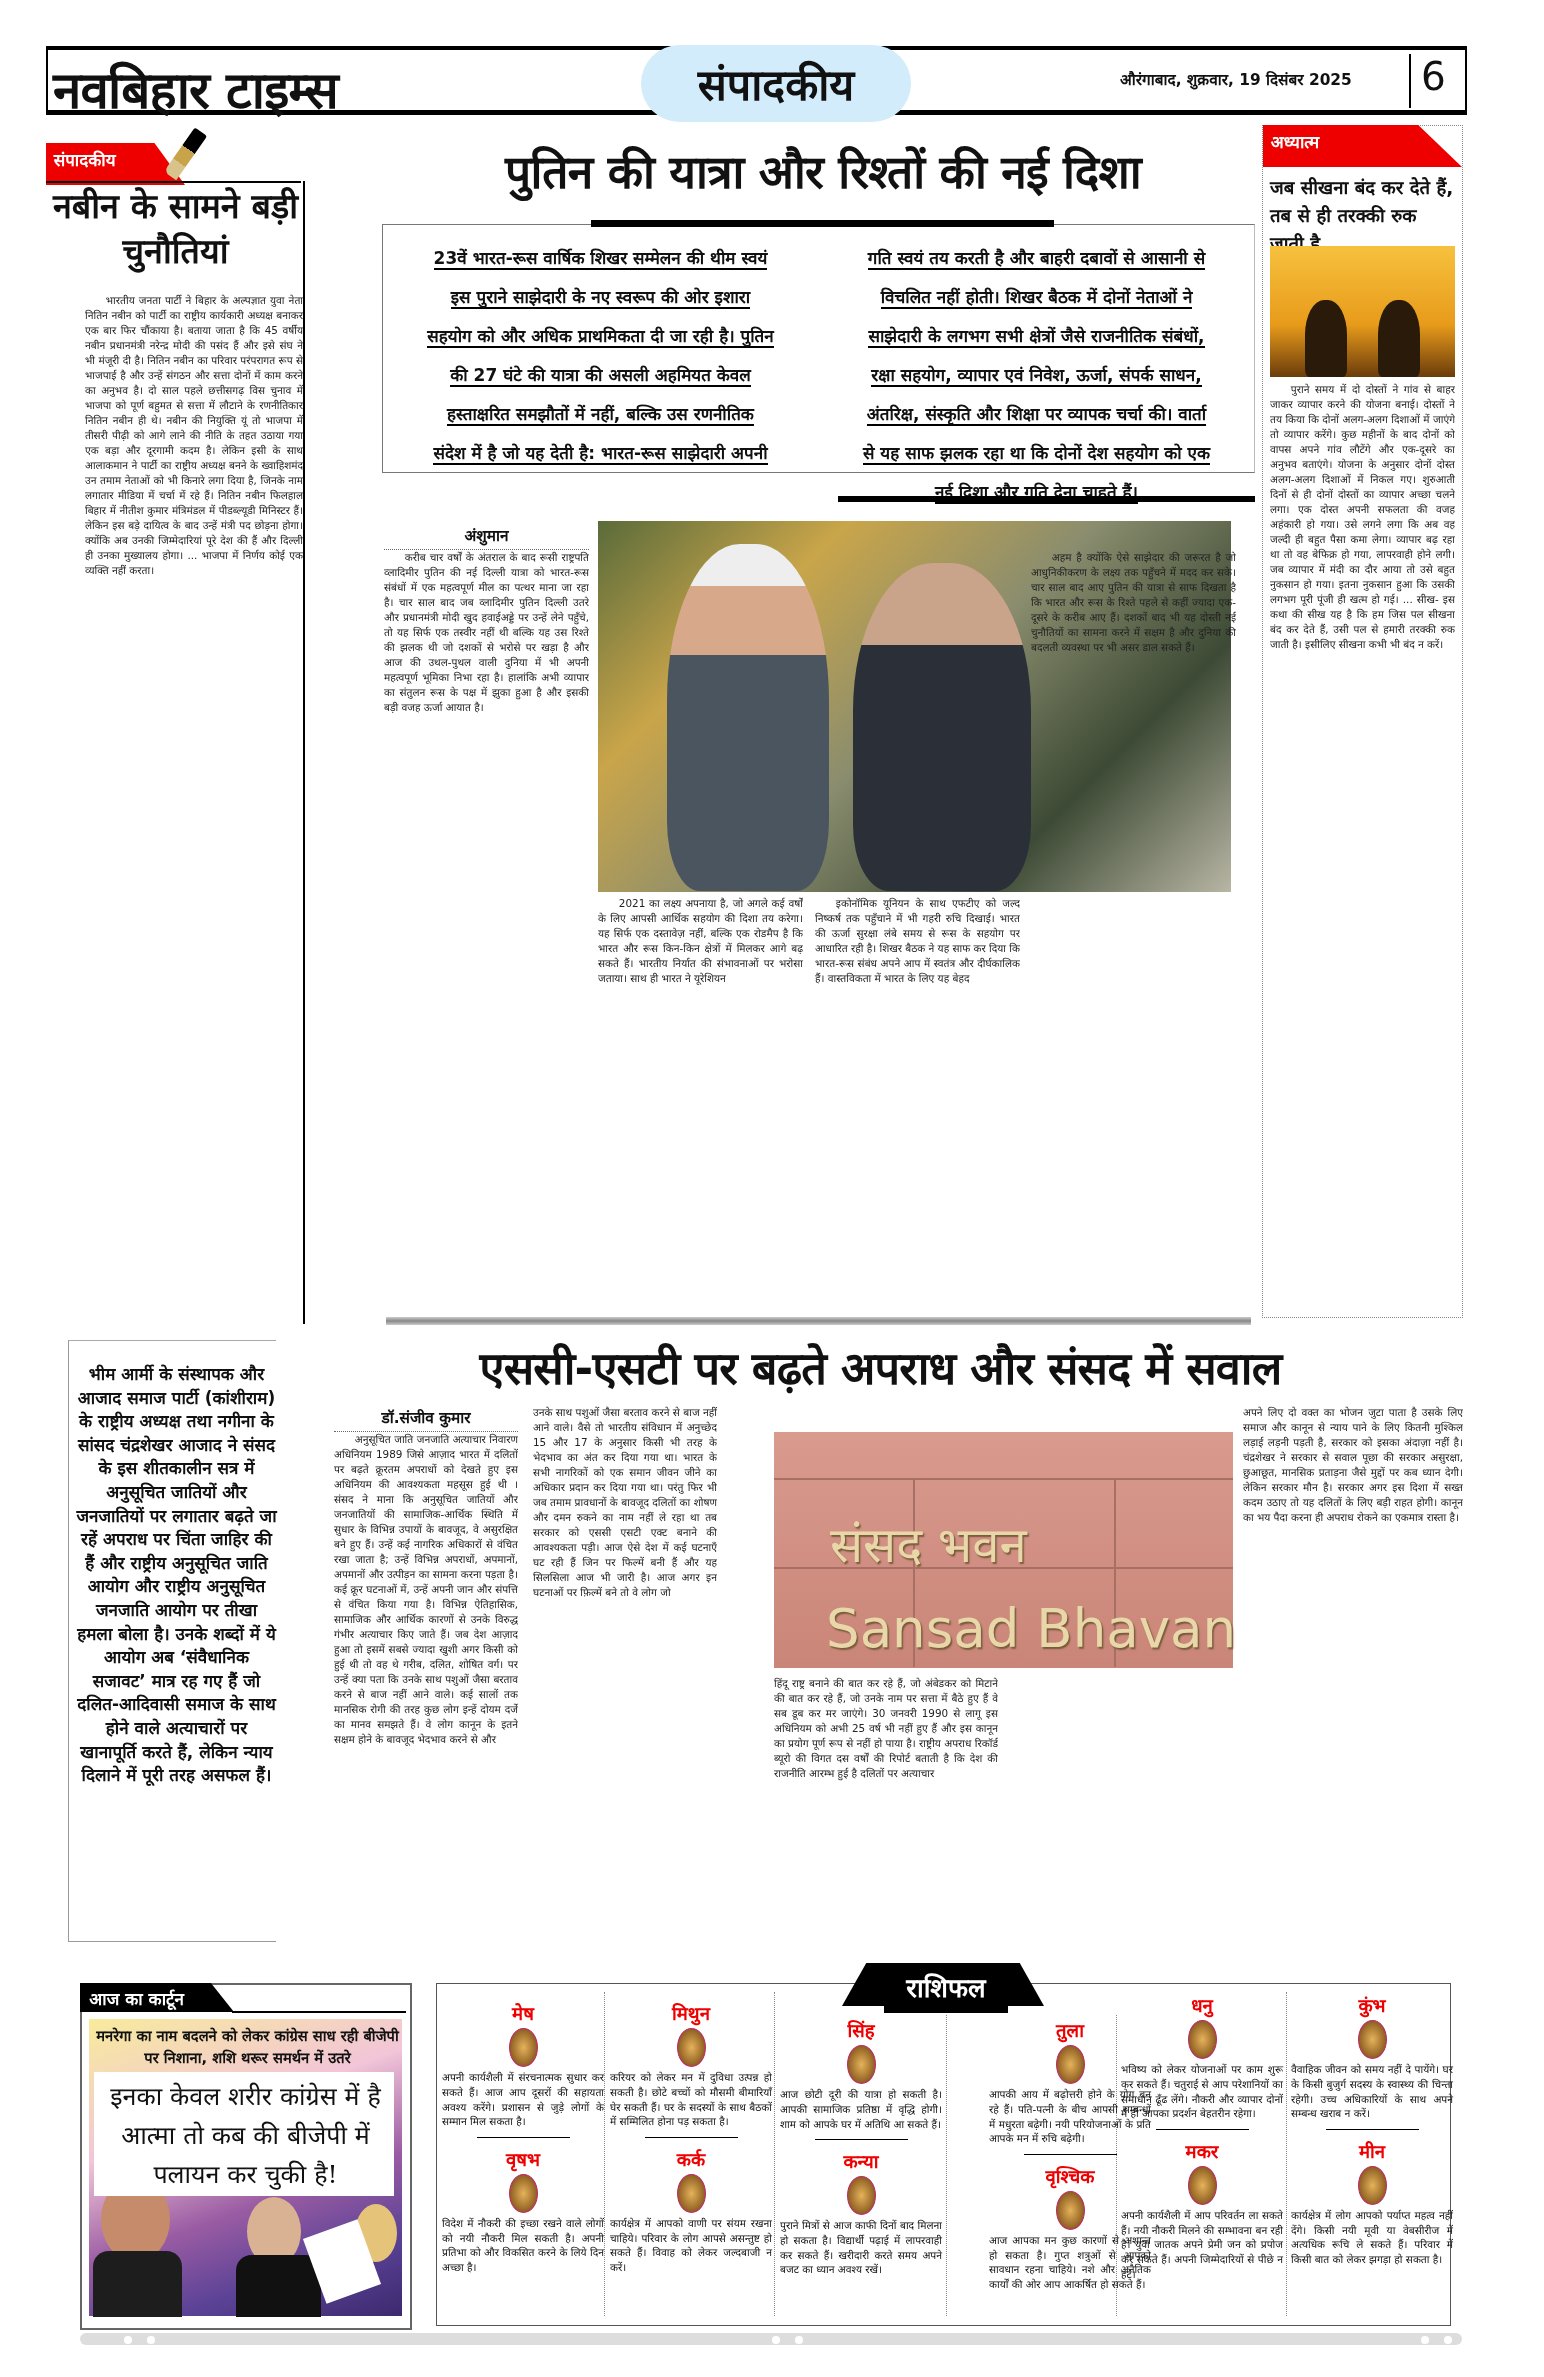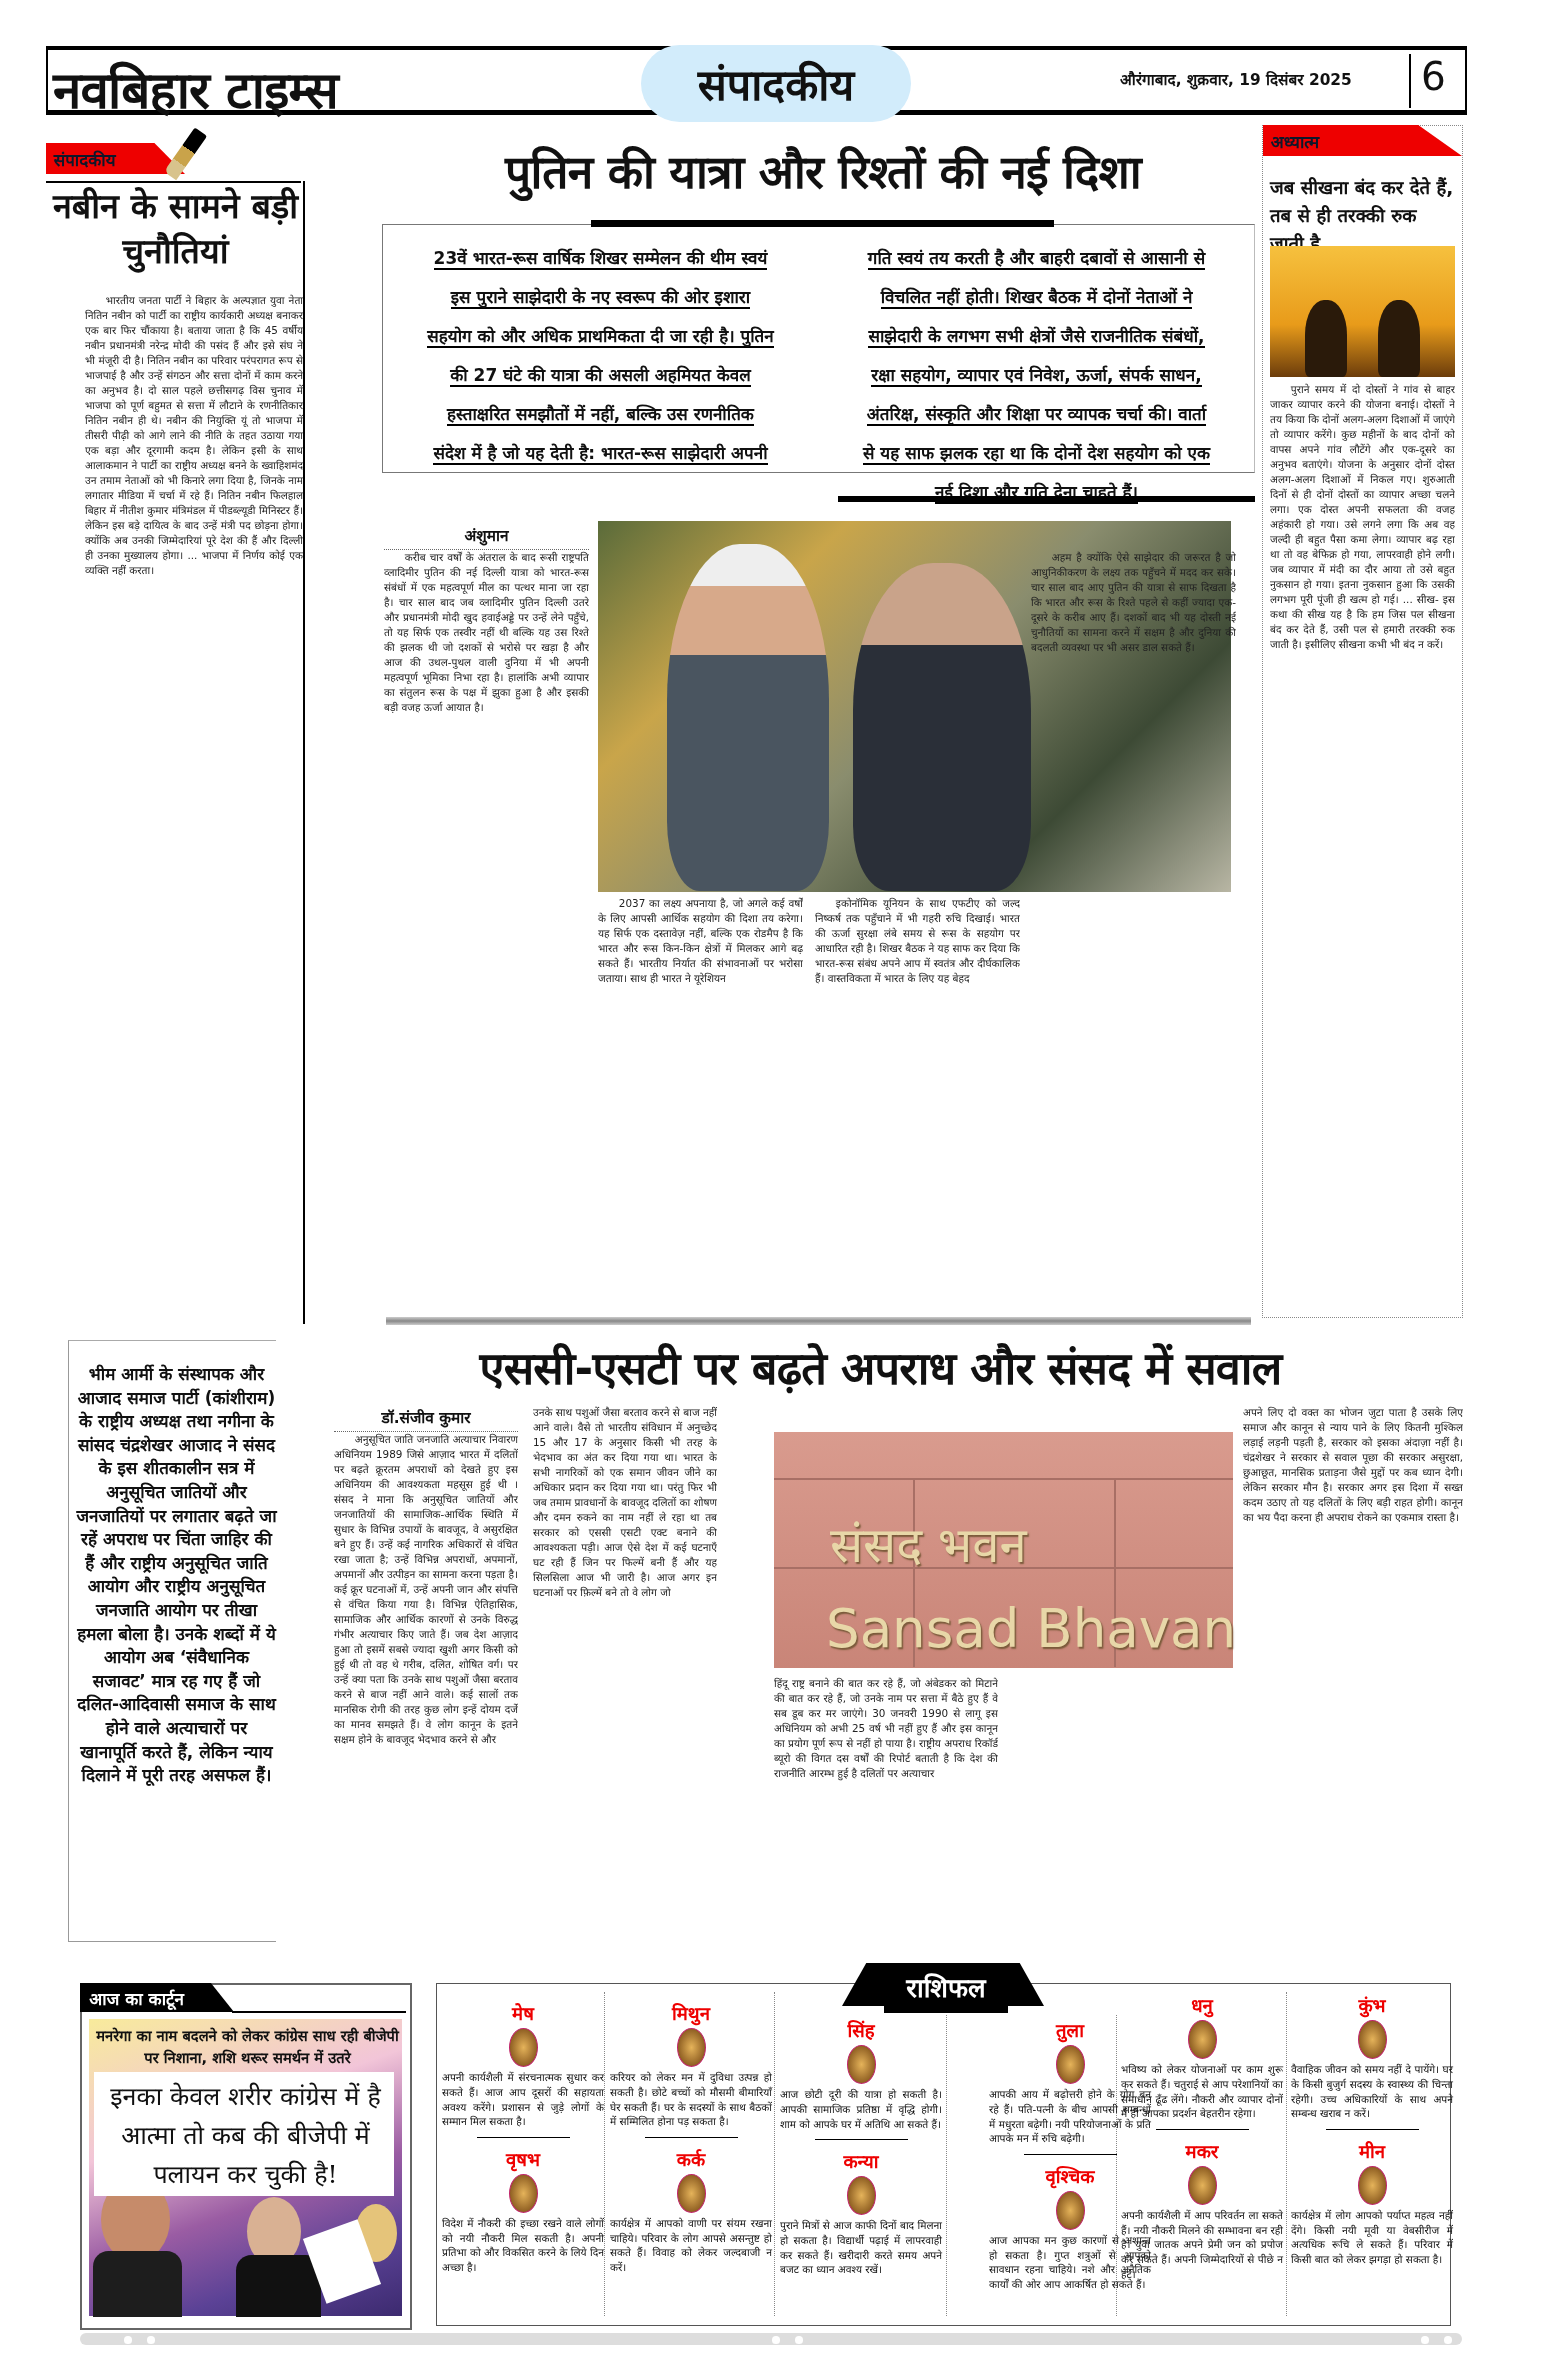--- a/index.html
+++ b/index.html
@@ -6,21 +6,21 @@
   body { width: 1544px; height: 2377px; background: #fff; font-family: "DejaVu Sans", sans-serif; color: #111; position: relative; overflow: hidden; }
   .abs { position: absolute; }
   
   .masthead { left: 46px; top: 46px; width: 1421px; height: 69px; border-top: 4.6px solid #000; border-bottom: 5.4px solid #000; border-left: 2.3px solid #000; border-right: 2.3px solid #000; }
   .paper-name { left: 53px; top: 53px; font-size: 51px; font-weight: bold; letter-spacing: -0.8px; }
   .section-pill { left: 641px; top: 45px; width: 270px; height: 77px; background: #d2ecfb; border-radius: 46px; display: flex; align-items: center; justify-content: center; font-size: 43px; font-weight: bold; }
   .dateline { left: 1120px; top: 69px; font-size: 15.4px; font-weight: bold; }
   .page-num-sep { left: 1409px; top: 54px; width: 1.5px; height: 54px; background: #000; }
   .page-num { left: 1421px; top: 54px; font-size: 39px; font-weight: normal; }
   
-  .red-tab { height: 31px; background: #e00; color: #0f172a; font-weight: bold; font-size: 17px; padding: 4.6px 7.7px; clip-path: polygon(0 0, 78% 0, 100% 100%, 0 100%); }
+  .red-tab { height: 42px; background: #e00; color: #ffffff; font-weight: bold; font-size: 17px; padding: 4.6px 7.7px; clip-path: polygon(0 0, 78% 0, 100% 100%, 0 100%); }
   .pen-icon { left: 178px; top: 127px; width: 15.4px; height: 54px; background: linear-gradient(#000 0 40%, #c9a34a 40% 70%, #d8c38c 70%); transform: rotate(35deg); border-radius: 2.3px 2.3px 0 6.2px; }
   
   .ed-rule { left: 46px; top: 181px; width: 255px; height: 1.5px; background: #000; }
   .ed-vrule { left: 303px; top: 181px; width: 1.5px; height: 1143px; background: #000; }
   .ed-headline { left: 48px; top: 184px; width: 255px; text-align: center; font-size: 34px; font-weight: bold; line-height: 45px; }
   .body-text { font-size: 10.4px; line-height: 15px; text-align: justify; text-indent: 2em; color: #222; }
   .ed-body { left: 85px; top: 293px; width: 218px; }
   
   .main-headline { left: 402px; top: 139px; width: 842px; text-align: center; font-size: 46px; font-weight: bold; letter-spacing: -0.8px; }
   .deck-box { left: 382px; top: 224px; width: 873px; height: 249px; border: 1.5px solid #777; border-right-color: #bbb; }
@@ -109,21 +109,21 @@
   <div><span>नई दिशा और गति देना चाहते हैं।</span></div>
 </div>
 <div class="abs deck-bottombar"></div>
 
 <div class="abs byline art1-byline">अंशुमान</div>
 <div class="abs body-text art1-col" style="left:384px;height:761px;overflow:hidden;">करीब चार वर्षों के अंतराल के बाद रूसी राष्ट्रपति व्लादिमीर पुतिन की नई दिल्ली यात्रा को भारत-रूस संबंधों में एक महत्वपूर्ण मील का पत्थर माना जा रहा है। चार साल बाद जब व्लादिमीर पुतिन दिल्ली उतरे और प्रधानमंत्री मोदी खुद हवाईअड्डे पर उन्हें लेने पहुँचे, तो यह सिर्फ एक तस्वीर नहीं थी बल्कि यह उस रिश्ते की झलक थी जो दशकों से भरोसे पर खड़ा है और आज की उथल-पुथल वाली दुनिया में भी अपनी महत्वपूर्ण भूमिका निभा रहा है। हालांकि अभी व्यापार का संतुलन रूस के पक्ष में झुका हुआ है और इसकी बड़ी वजह ऊर्जा आयात है।</div>
 <div class="abs photo-putin">
   <div class="photo-person" style="left:69px;top:23px;width:162px;height:347px;background:linear-gradient(#eee 0 12%, #d7a98a 12% 32%, #4a5560 32%);"></div>
   <div class="photo-person" style="left:255px;top:42px;width:178px;height:328px;background:linear-gradient(#c9a38a 0 25%, #2a2f38 25%);"></div>
 </div>
-<div class="abs body-text art1-col" style="left:598px;top:896px;width:205px;height:421px;overflow:hidden;">2037 का लक्ष्य अपनाया है, जो अगले कई वर्षों के लिए आपसी आर्थिक सहयोग की दिशा तय करेगा। यह सिर्फ एक दस्तावेज़ नहीं, बल्कि एक रोडमैप है कि भारत और रूस किन-किन क्षेत्रों में मिलकर आगे बढ़ सकते हैं। भारतीय निर्यात की संभावनाओं पर भरोसा जताया। साथ ही भारत ने यूरेशियन</div>
+<div class="abs body-text art1-col" style="left:598px;top:896px;width:205px;height:421px;overflow:hidden;">2021 का लक्ष्य अपनाया है, जो अगले कई वर्षों के लिए आपसी आर्थिक सहयोग की दिशा तय करेगा। यह सिर्फ एक दस्तावेज़ नहीं, बल्कि एक रोडमैप है कि भारत और रूस किन-किन क्षेत्रों में मिलकर आगे बढ़ सकते हैं। भारतीय निर्यात की संभावनाओं पर भरोसा जताया। साथ ही भारत ने यूरेशियन</div>
 <div class="abs body-text art1-col" style="left:815px;top:896px;width:205px;height:421px;overflow:hidden;">इकोनॉमिक यूनियन के साथ एफटीए को जल्द निष्कर्ष तक पहुँचाने में भी गहरी रुचि दिखाई। भारत की ऊर्जा सुरक्षा लंबे समय से रूस के सहयोग पर आधारित रही है। शिखर बैठक ने यह साफ कर दिया कि भारत-रूस संबंध अपने आप में स्वतंत्र और दीर्घकालिक हैं। वास्तविकता में भारत के लिए यह बेहद</div>
 <div class="abs body-text art1-col" style="left:1031px;top:550px;width:205px;height:764px;overflow:hidden;">अहम है क्योंकि ऐसे साझेदार की जरूरत है जो आधुनिकीकरण के लक्ष्य तक पहुँचने में मदद कर सके। चार साल बाद आए पुतिन की यात्रा से साफ दिखता है कि भारत और रूस के रिश्ते पहले से कहीं ज्यादा एक-दूसरे के करीब आए हैं। दशकों बाद भी यह दोस्ती नई चुनौतियों का सामना करने में सक्षम है और दुनिया की बदलती व्यवस्था पर भी असर डाल सकते हैं।</div>
 
 <div class="abs adh-box"></div>
 <div class="abs red-tab" style="left:1263px;top:125px;width:199px;">अध्यात्म</div>
 <div class="abs adh-quote">जब सीखना बंद कर देते हैं, तब से ही तरक्की रुक जाती है</div>
 <div class="abs adh-img">
   <div style="position:absolute;left:35px;top:54px;width:42px;height:77px;background:#2a1a0a;border-radius:45% 45% 10% 10%;"></div>
   <div style="position:absolute;left:108px;top:54px;width:42px;height:77px;background:#2a1a0a;border-radius:45% 45% 10% 10%;"></div>
 </div>

